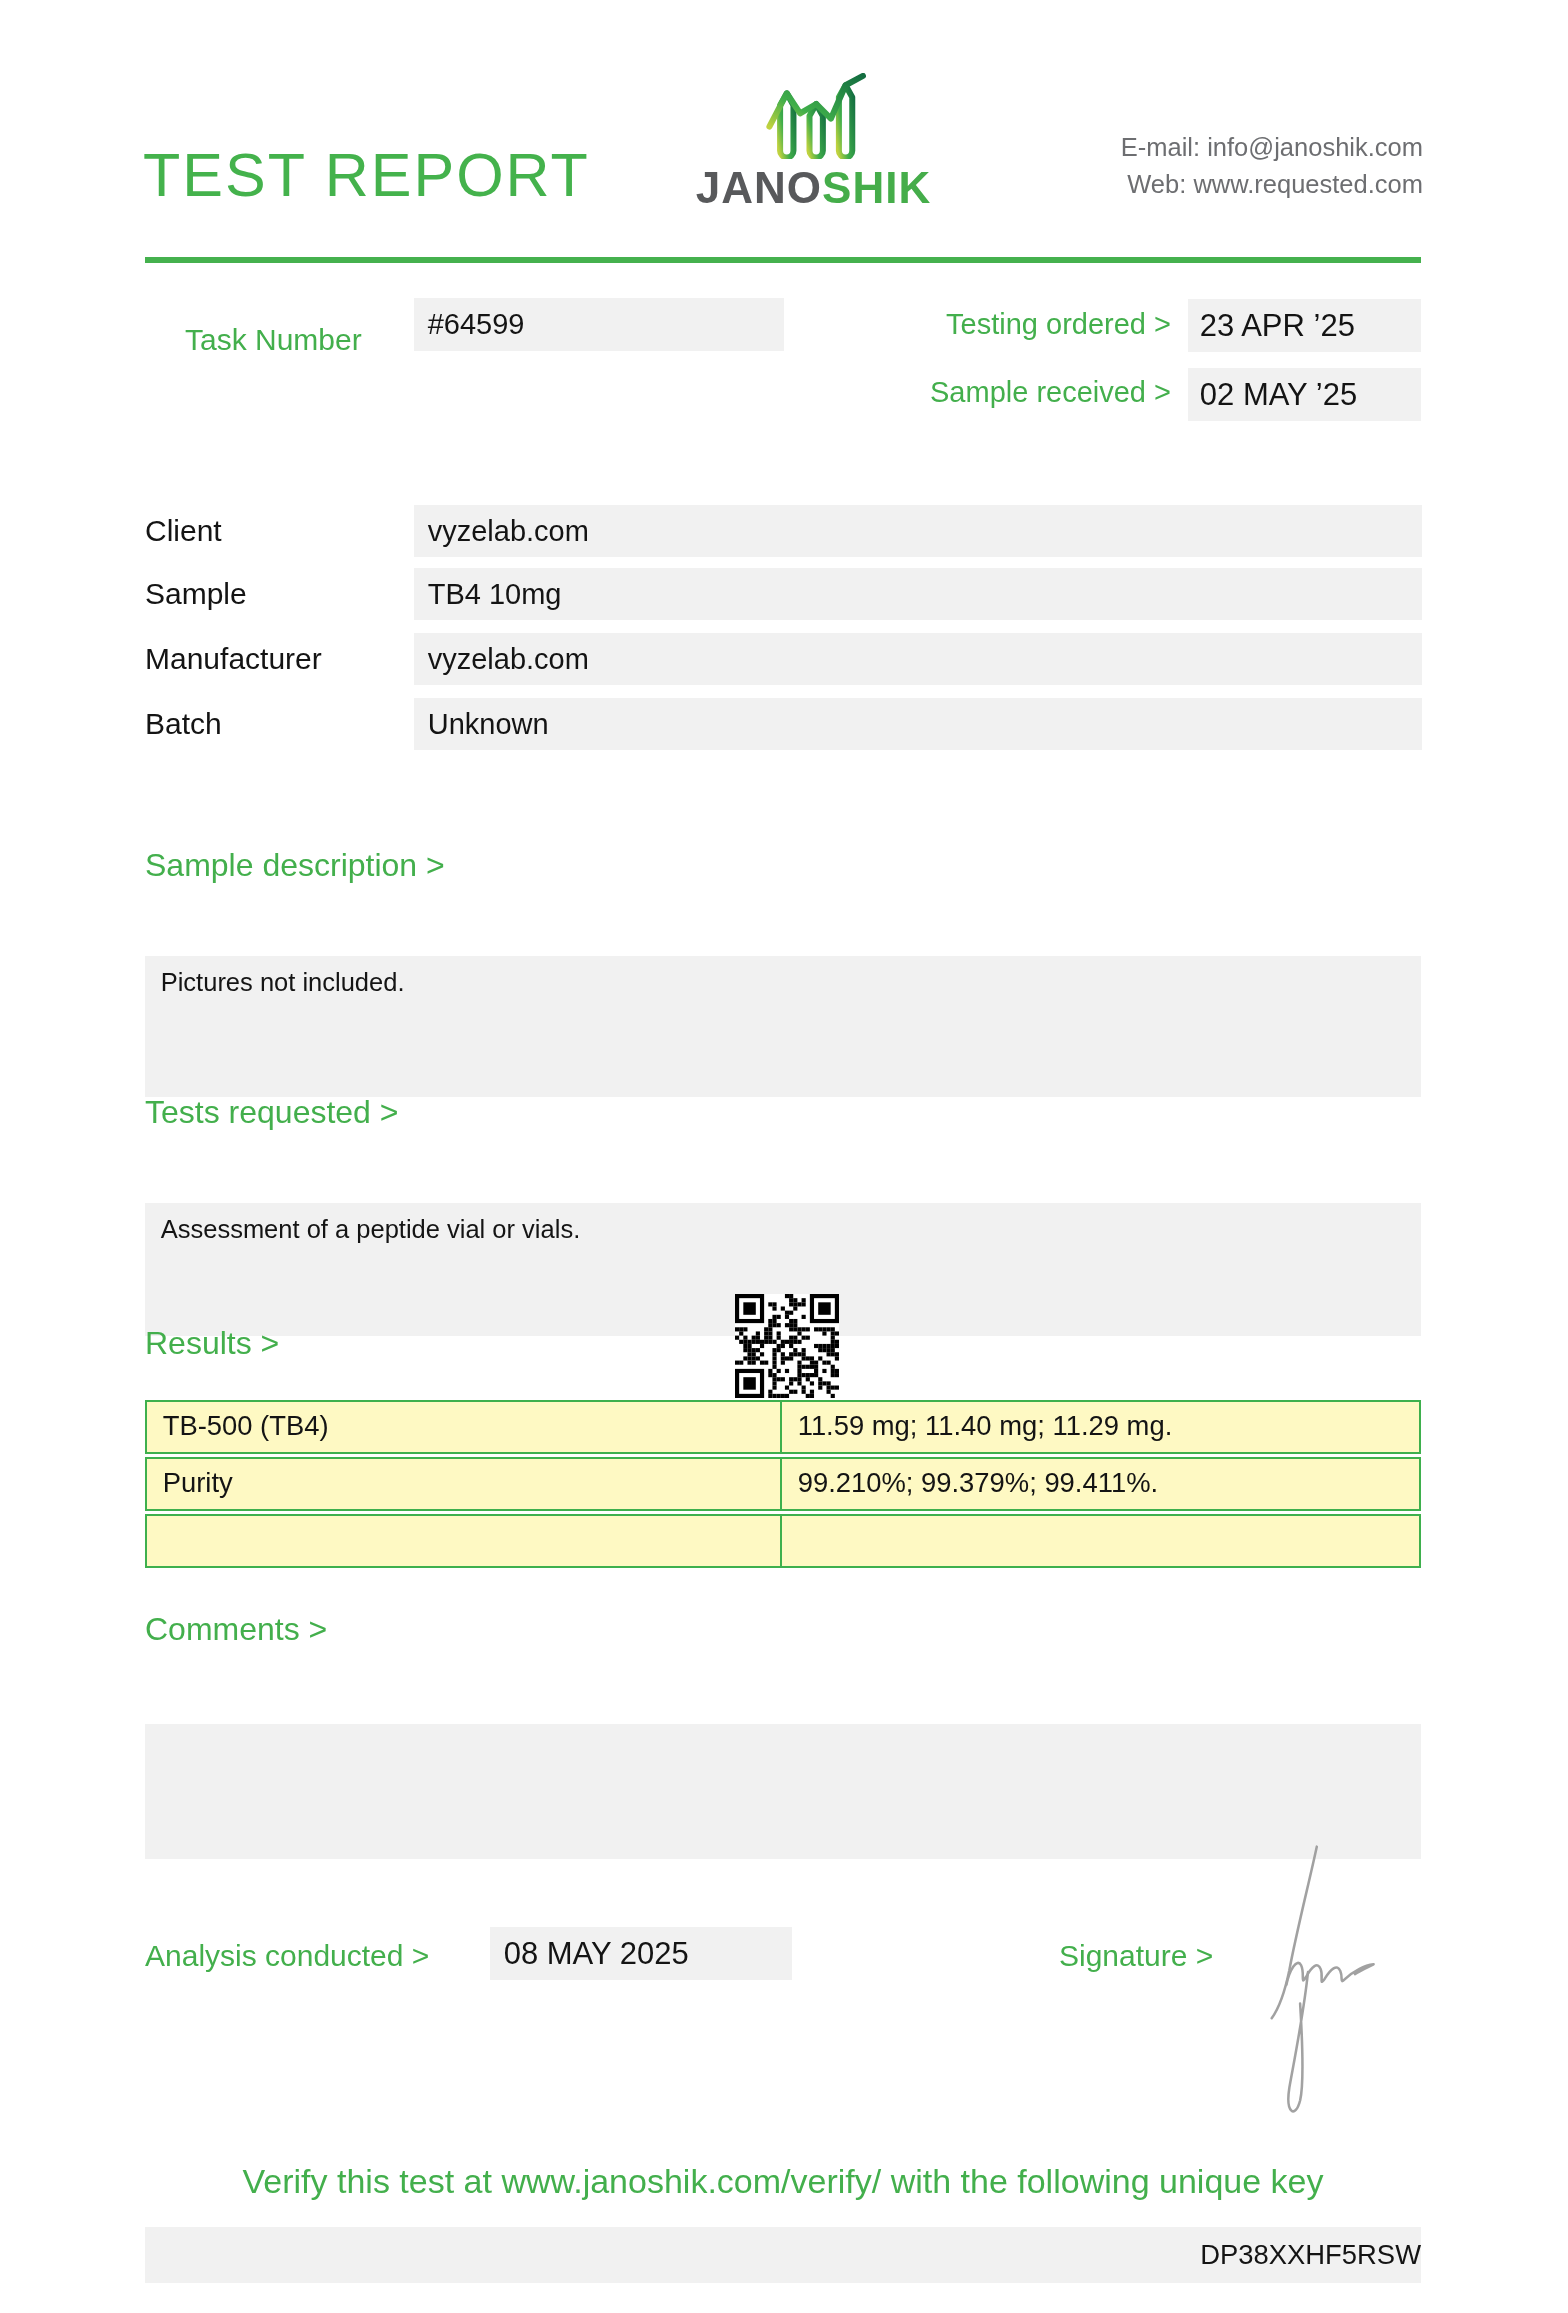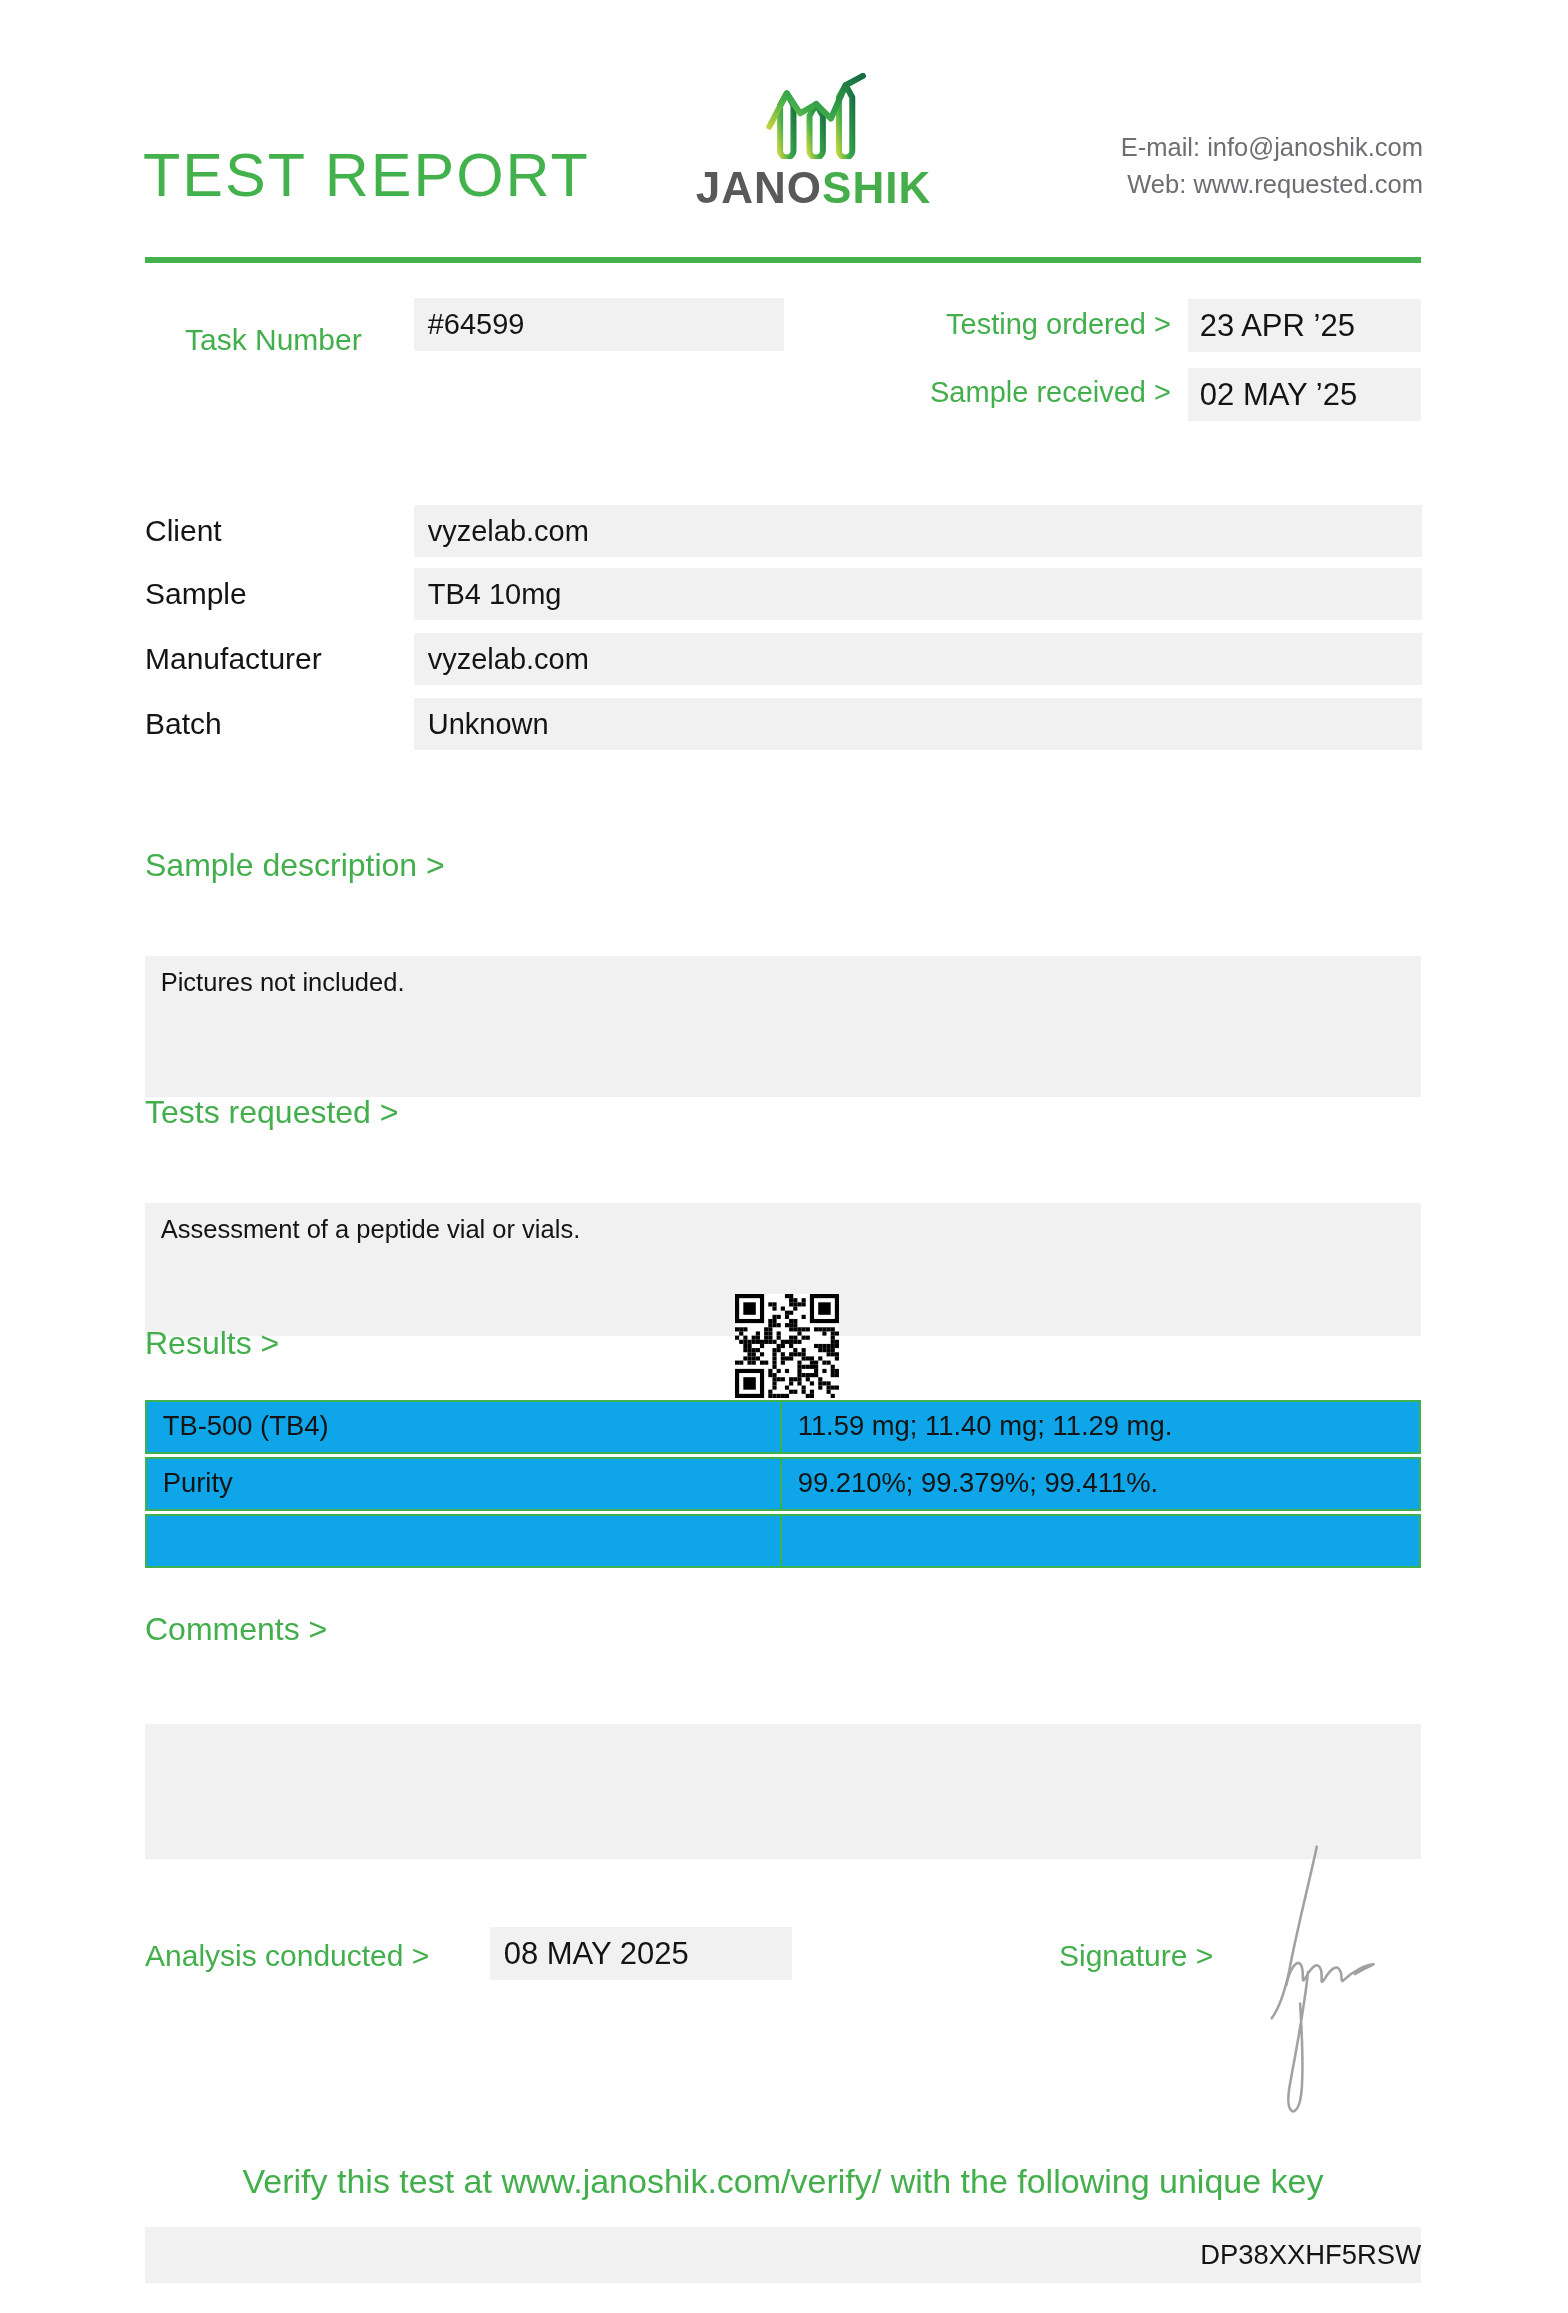--- a/index.html
+++ b/index.html
@@ -22,21 +22,21 @@
   .date-box{width:233px;height:53px;line-height:53px;font-size:31px;padding-left:11.8px;}
   .date-box-1{left:1188px;top:299px;}
   .date-box-2{left:1188px;top:368px;}
   .detail-label{left:145px;font-size:30px;}
   .detail-box{left:414px;width:1008px;height:52px;line-height:52px;}
   .heading{left:145px;font-size:32px;color:#43af4c;font-weight:400;}
   .bigbox{left:145px;width:1276px;background:#f1f1f1;box-sizing:border-box;
           padding:11.8px 15.7px;font-size:25.5px;color:#141414;margin-top:44px;}
   .qr{left:735px;top:1294px;width:104px;height:104px;}
   .rtable{left:145px;top:1400px;width:1276px;}
-  .rrow{display:flex;border:2px solid #3eb04d;background:#0ea5e9;height:54px;box-sizing:border-box;margin-bottom:2.9px;}
+  .rrow{display:flex;border:2px solid #3eb04d;background:#fef9c3;height:54px;box-sizing:border-box;margin-bottom:2.9px;}
   .rcell{box-sizing:border-box;line-height:48px;font-size:27.4px;padding-left:15.7px;overflow:hidden;}
   .rcell.c1{width:635px;border-right:2px solid #3eb04d;}
   .rcell.c2{flex:1;}
   .analysis-label{left:145px;top:1939px;}
   .analysis-box{left:490px;top:1927px;width:302px;height:53px;line-height:53px;font-size:31px;}
   .signature-label{left:1059px;top:1939px;}
   .signature-svg{left:1257px;top:1825px;}
   .verify{left:145px;top:2162px;width:1276px;text-align:center;font-size:34px;color:#43af4c;}
   .keybox{left:145px;top:2227px;width:1276px;height:56px;line-height:56px;background:#f1f1f1;
           text-align:right;font-size:27.4px;color:#141414;}

